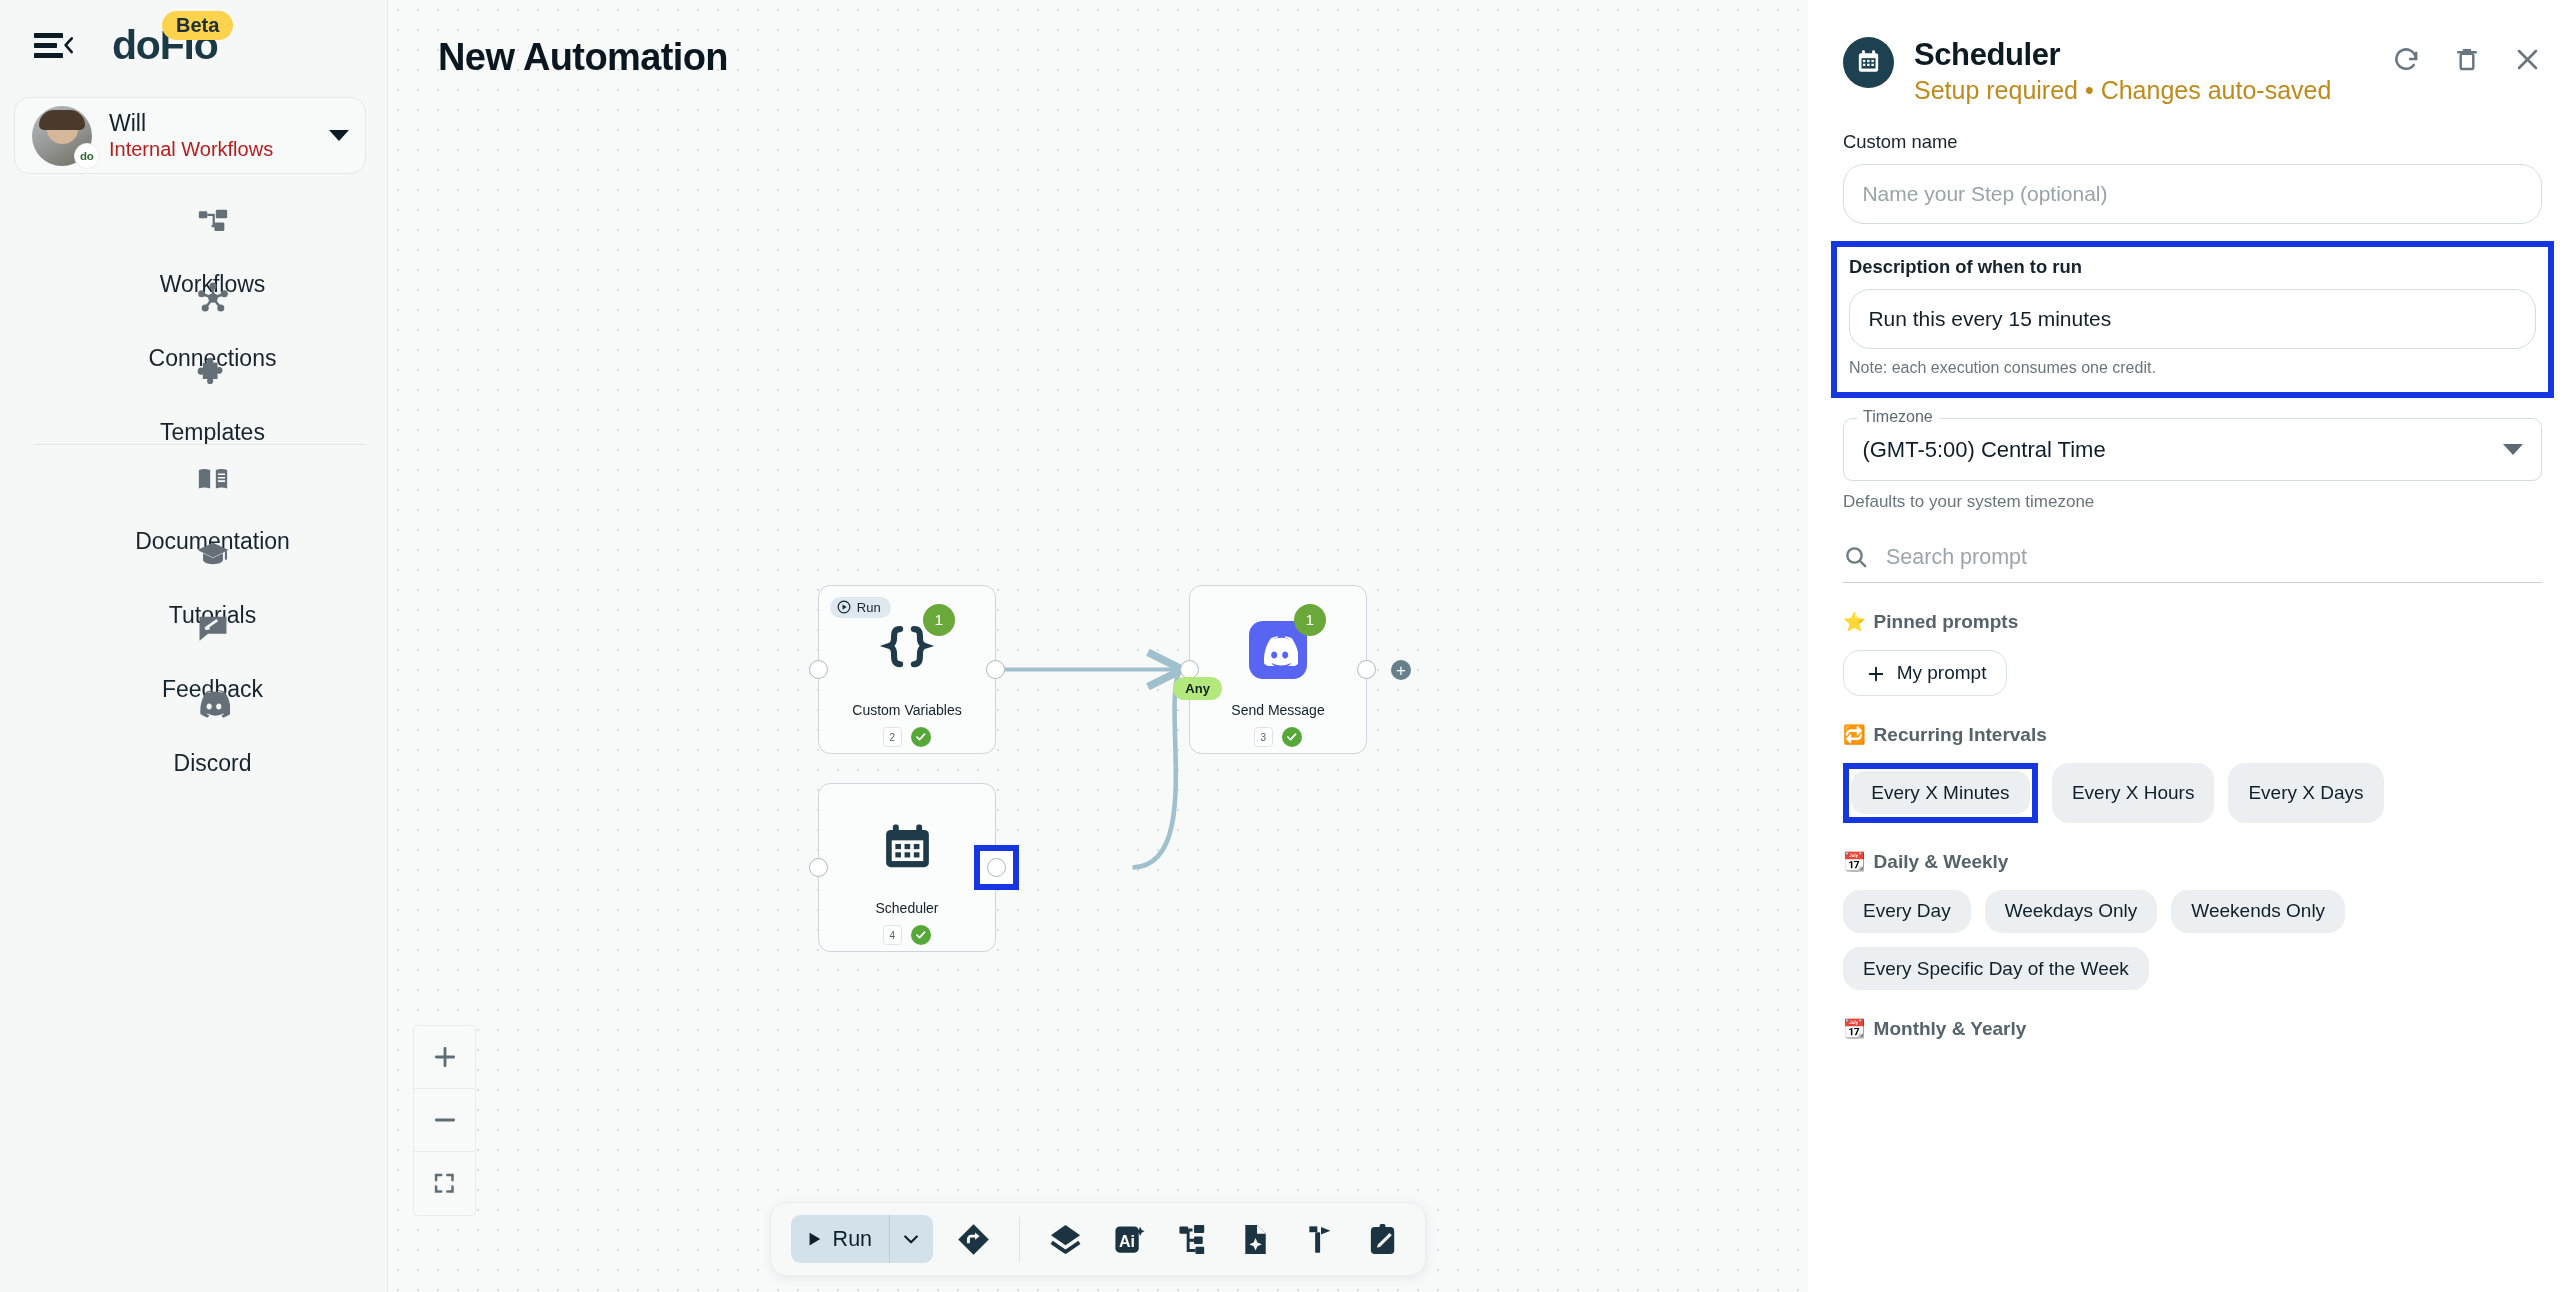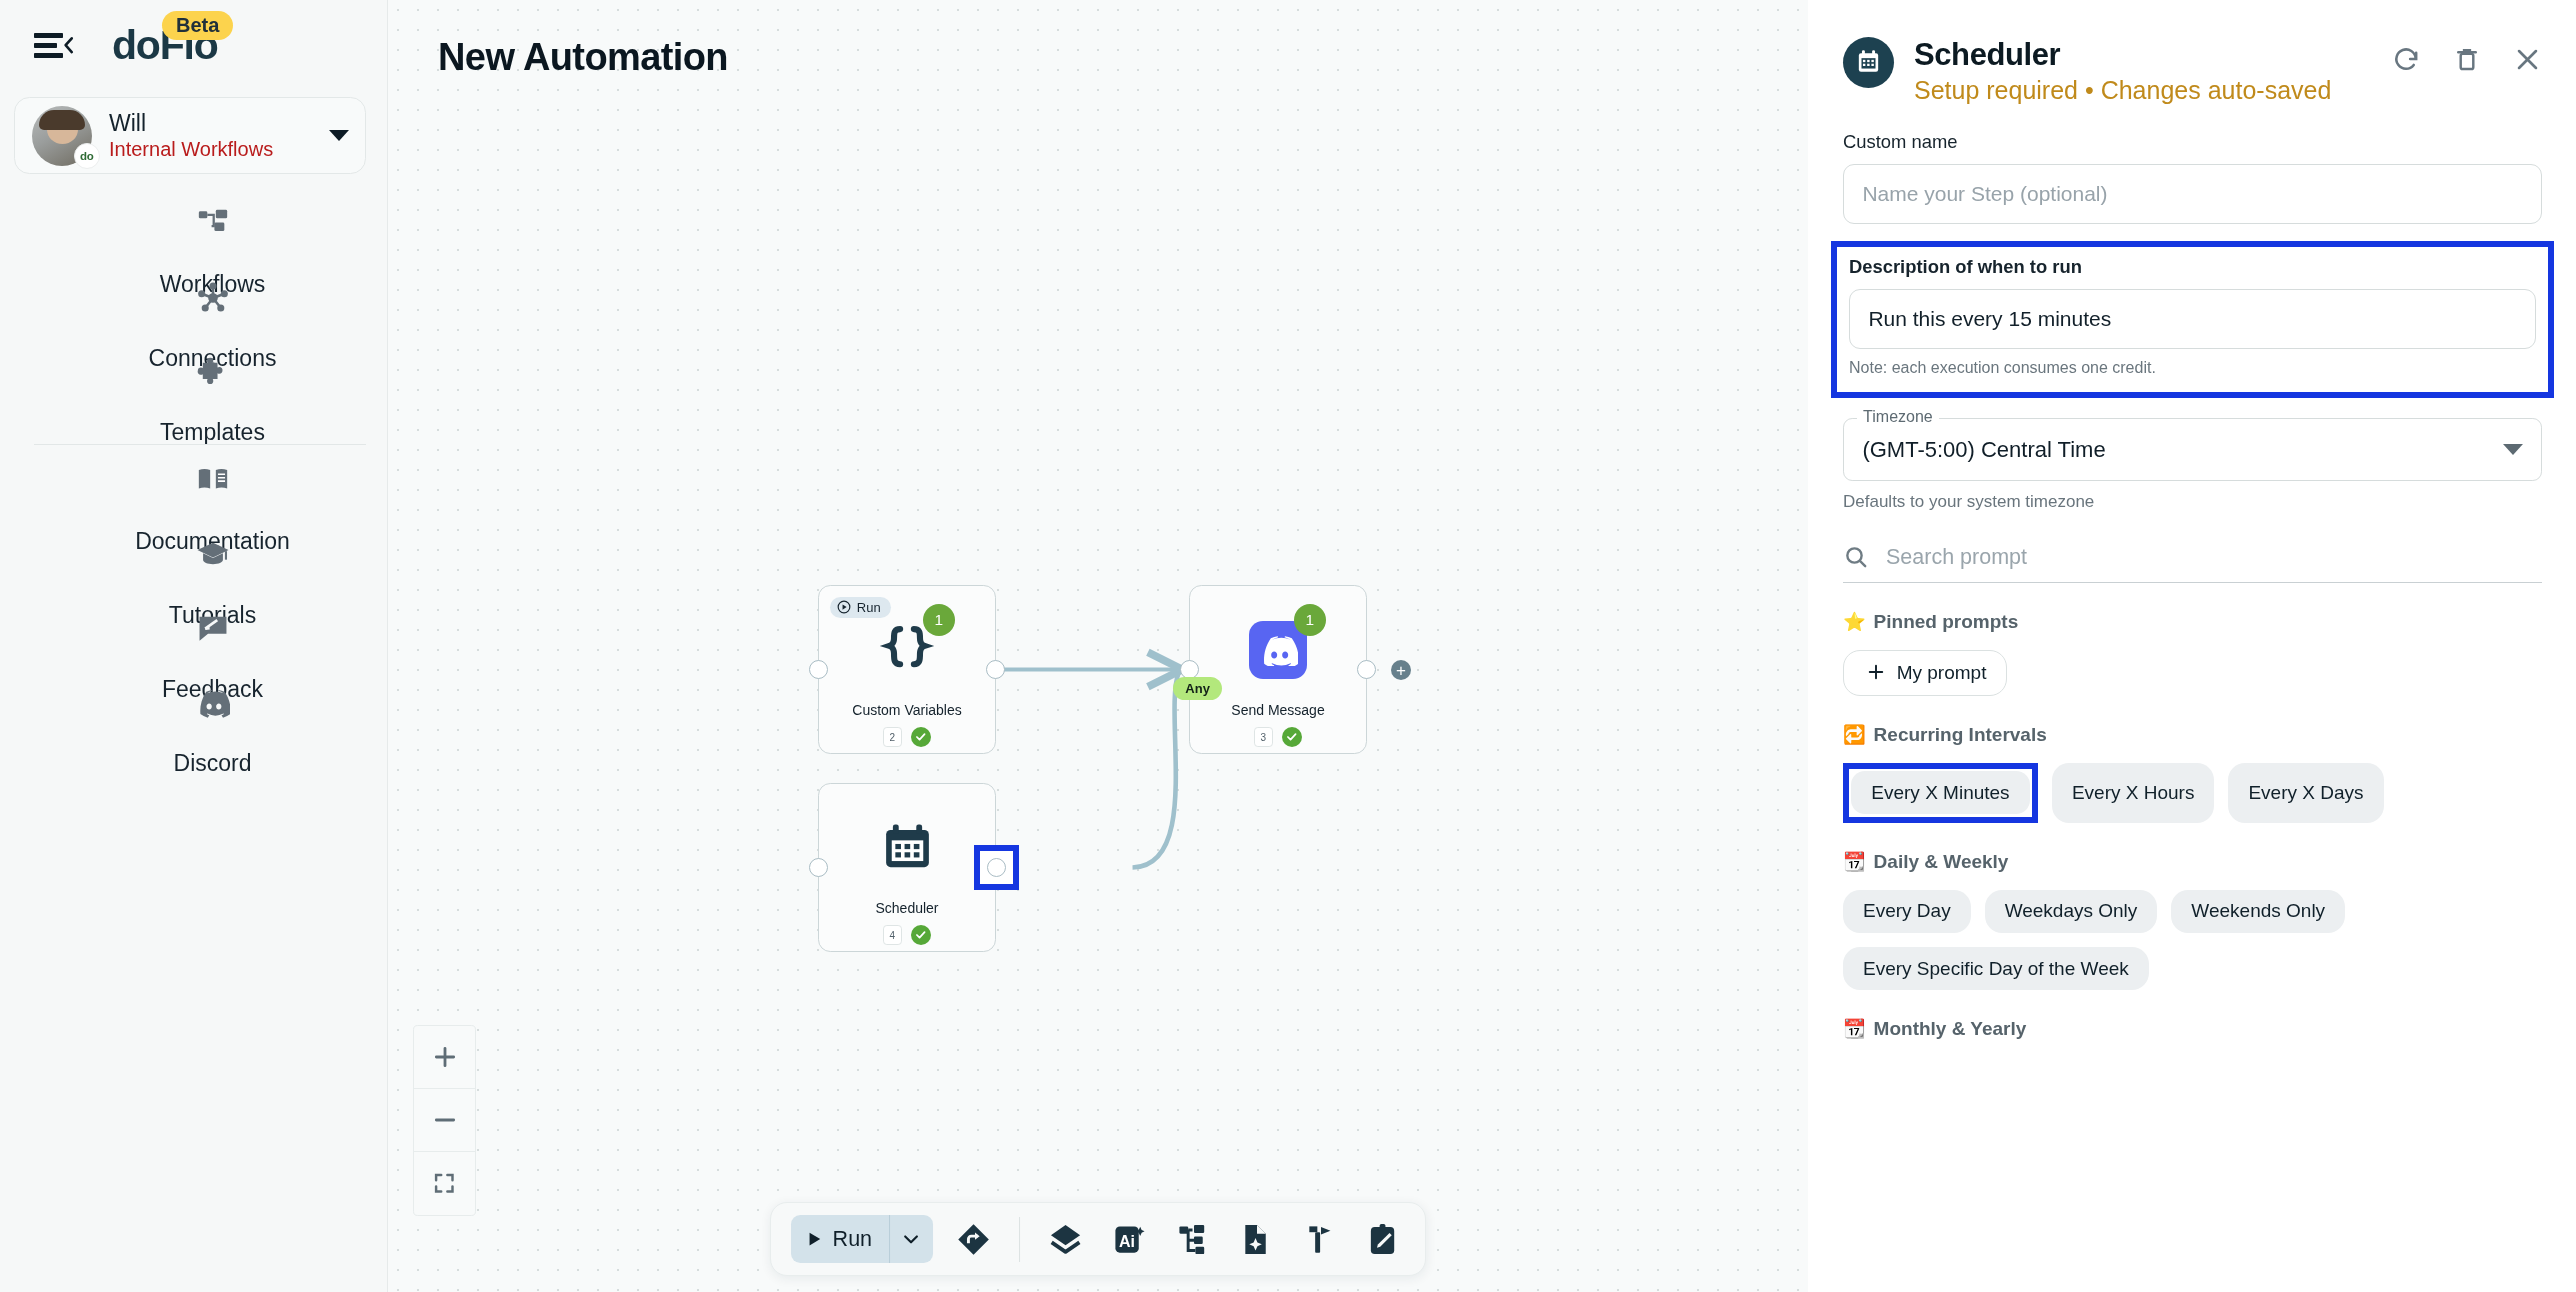--- a/index.html
+++ b/index.html
@@ -188,21 +188,21 @@
   }
   .panel-titles { flex: 1; padding-top: 1.5px; }
   .panel-title { font-size: 31px; font-weight: 700; color: #0c1a22; line-height: 1.05; letter-spacing: -0.4px; }
   .panel-sub { margin-top: 5.4px; font-size: 25px; color: #c08a1b; }
   .panel-actions { display: flex; align-items: center; gap: 32px; padding-top: 7.7px; }
   .panel-actions button { background: none; border: none; cursor: pointer; display:flex; align-items:center; justify-content:center; color:#687680; }
 
   .panel-body { padding: 0 34px 0 35px; margin-top: 26px; flex: 1; overflow: hidden; position: relative; }
   .field-label { font-size: 18.4px; color: #17242d; margin-bottom: 10.7px; }
   .text-input {
-    width: 100%; height: 60px; border: 0.8px solid #d6dcdc; border-radius: 11px;
+    width: 100%; height: 60px; border: 0.8px solid #d6dcdc; border-radius: 21px;
     background: #fff; padding: 0 18.4px; font-size: 21px; color: #12202a;
     font-family: "Liberation Sans", sans-serif;
   }
   .text-input::placeholder { color: #98a3aa; }
 
   .hl-box { border: 6.1px solid #1536e0; padding: 9.2px 12.3px 15.4px 12.3px; margin: 17px -12.3px 0 -12.3px; }
   .hl-box .field-label { font-weight: 700; font-size: 18.4px; }
   .note { margin-top: 10px; font-size: 16px; color: #6a767e; }
 
   .tz-wrap { position: relative; margin-top: 20px; }
@@ -229,21 +229,21 @@
   .search-input::placeholder { color: #9aa5ac; }
 
   .sec-head { margin-top: 28px; display: flex; align-items: center; gap: 7.7px; font-size: 19px; color: #56636b; font-weight: 600; }
   .sec-emoji { font-size: 18.4px; }
   .chips { display: flex; flex-wrap: wrap; gap: 14px; margin-top: 17px; }
   .chip {
     background: #eceff1; border: none; border-radius: 17px;
     padding: 10.7px 20px; font-size: 19px; color: #10202a; cursor: pointer;
     font-family: "Liberation Sans", sans-serif; white-space: nowrap;
   }
-  .chip.outline { background: #fff; border: 0.8px solid #dbe1e1; display:flex; align-items:flex-start; gap:10.7px;padding-left:22px; }
+  .chip.outline { background: #fff; border: 0.8px solid #dbe1e1; display:flex; align-items:flex-end; gap:10.7px;padding-left:22px; }
   .chip-hl { border: 6.1px solid #1536e0; padding: 2.3px; border-radius: 0; display:inline-flex; }
   .chip-hl .chip { border-radius: 14px; }
   .fade-bottom {
     position: absolute; left: 0; right: 0; bottom: 0; height: 54px;
     background: linear-gradient(to bottom, rgba(255,255,255,0), #fff 85%);
     pointer-events: none;
   }
 </style>
 </head>
 <body>

